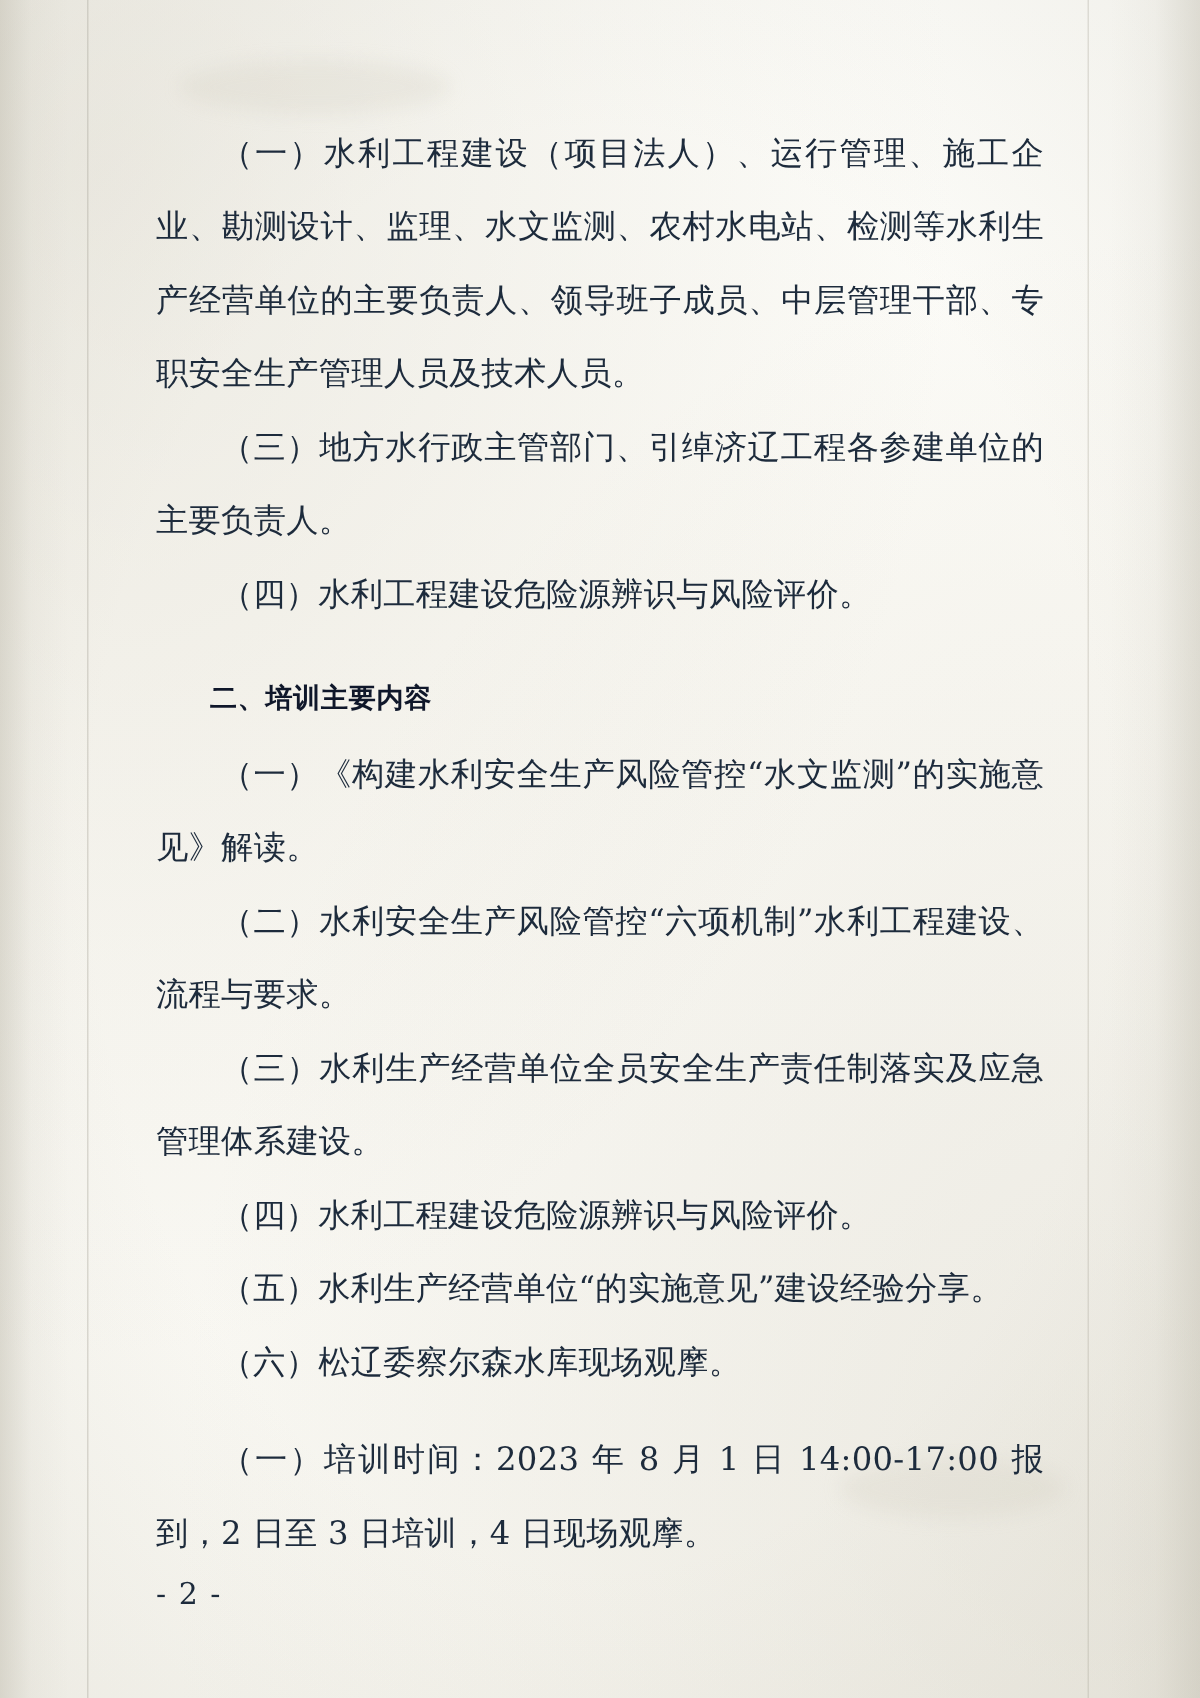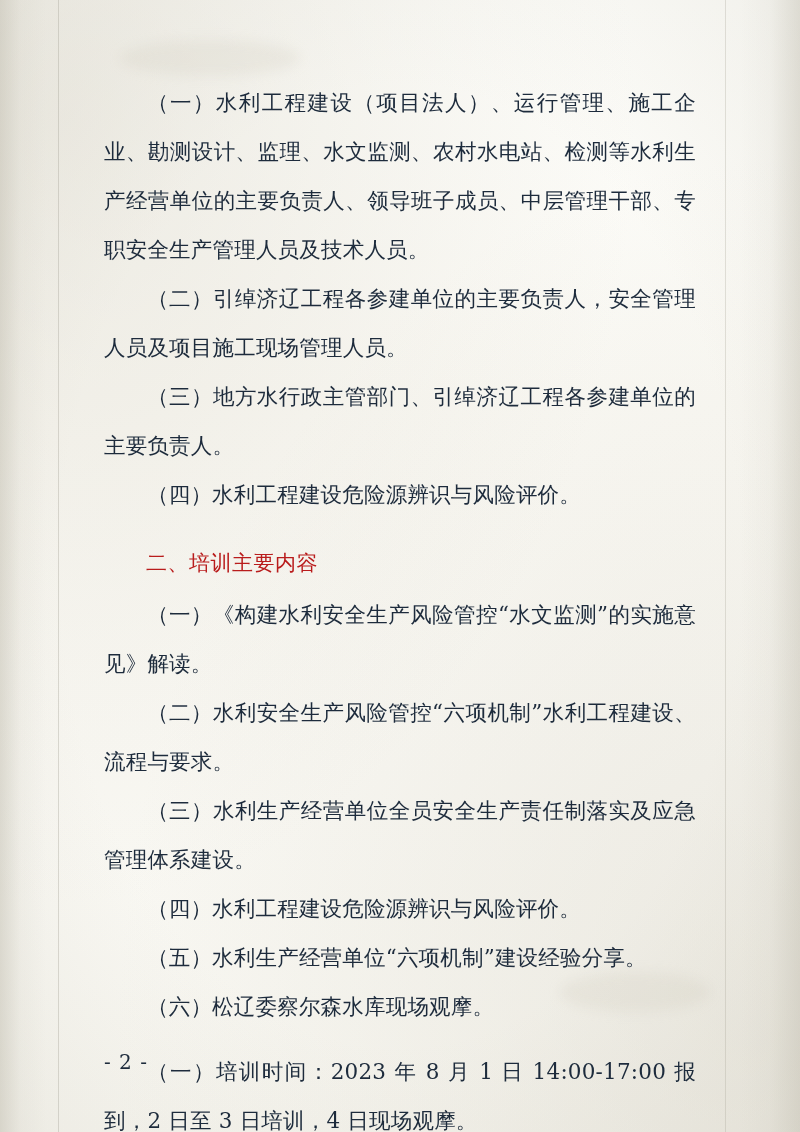--- a/index.html
+++ b/index.html
@@ -72,25 +72,25 @@
     margin: 0;
     text-indent: 2em;
     text-align: justify;
     text-justify: inter-ideograph;
     font-family: "DejaVu Serif", serif;
   }
 
   p.heading {
     margin: 14px 0 2px 0;
     text-indent: 2em;
-    font-weight: normal;
+    font-weight: bold;
     font-family: "DejaVu Sans", sans-serif;
-    font-size: 21px;
+    font-size: 18px;
     letter-spacing: 0.5px;
-    color: #b91c1c;
+    color: #0f172a;
   }
 
   .spacer-sm { height: 6px; }
   .spacer-md { height: 16px; }
 
   .page-number {
     position: absolute;
     left: 104px;
     bottom: 58px;
     font-size: 20px;
@@ -114,32 +114,31 @@
 <div class="edge-right"></div>
 <div class="fold" style="left:58px;"></div>
 <div class="fold" style="right:74px; background:rgba(165,162,150,0.30);"></div>
 <div class="smudge" style="left:120px; top:40px; width:180px; height:36px;"></div>
 <div class="smudge" style="right:90px; bottom:120px; width:150px; height:40px;"></div>
 
 <div class="page">
   <div class="doc-body">
 
     <p class="para">（一）水利工程建设（项目法人）、运行管理、施工企业、勘测设计、监理、水文监测、农村水电站、检测等水利生产经营单位的主要负责人、领导班子成员、中层管理干部、专职安全生产管理人员及技术人员。</p>
-    <p class="para">（二）引绰济辽工程各参建单位的主要负责人，安全管理人员及项目施工现场管理人员。</p>
     <p class="para">（三）地方水行政主管部门、引绰济辽工程各参建单位的主要负责人。</p>
     <p class="para">（四）水利工程建设危险源辨识与风险评价。</p>
 
     <div class="spacer-sm"></div>
     <p class="heading">二、培训主要内容</p>
 
     <p class="para">（一）《构建水利安全生产风险管控“水文监测”的实施意见》解读。</p>
     <p class="para">（二）水利安全生产风险管控“六项机制”水利工程建设、流程与要求。</p>
     <p class="para">（三）水利生产经营单位全员安全生产责任制落实及应急管理体系建设。</p>
     <p class="para">（四）水利工程建设危险源辨识与风险评价。</p>
-    <p class="para">（五）水利生产经营单位“六项机制”建设经验分享。</p>
+    <p class="para">（五）水利生产经营单位“的实施意见”建设经验分享。</p>
     <p class="para">（六）松辽委察尔森水库现场观摩。</p>
 
     <div class="spacer-md"></div>
 
     <p class="para">（一）培训时间：2023 年 8 月 1 日 14:00-17:00 报到，2 日至 3 日培训，4 日现场观摩。</p>
 
   </div>
 </div>
 
 <div class="page-number">- 2 -</div>

